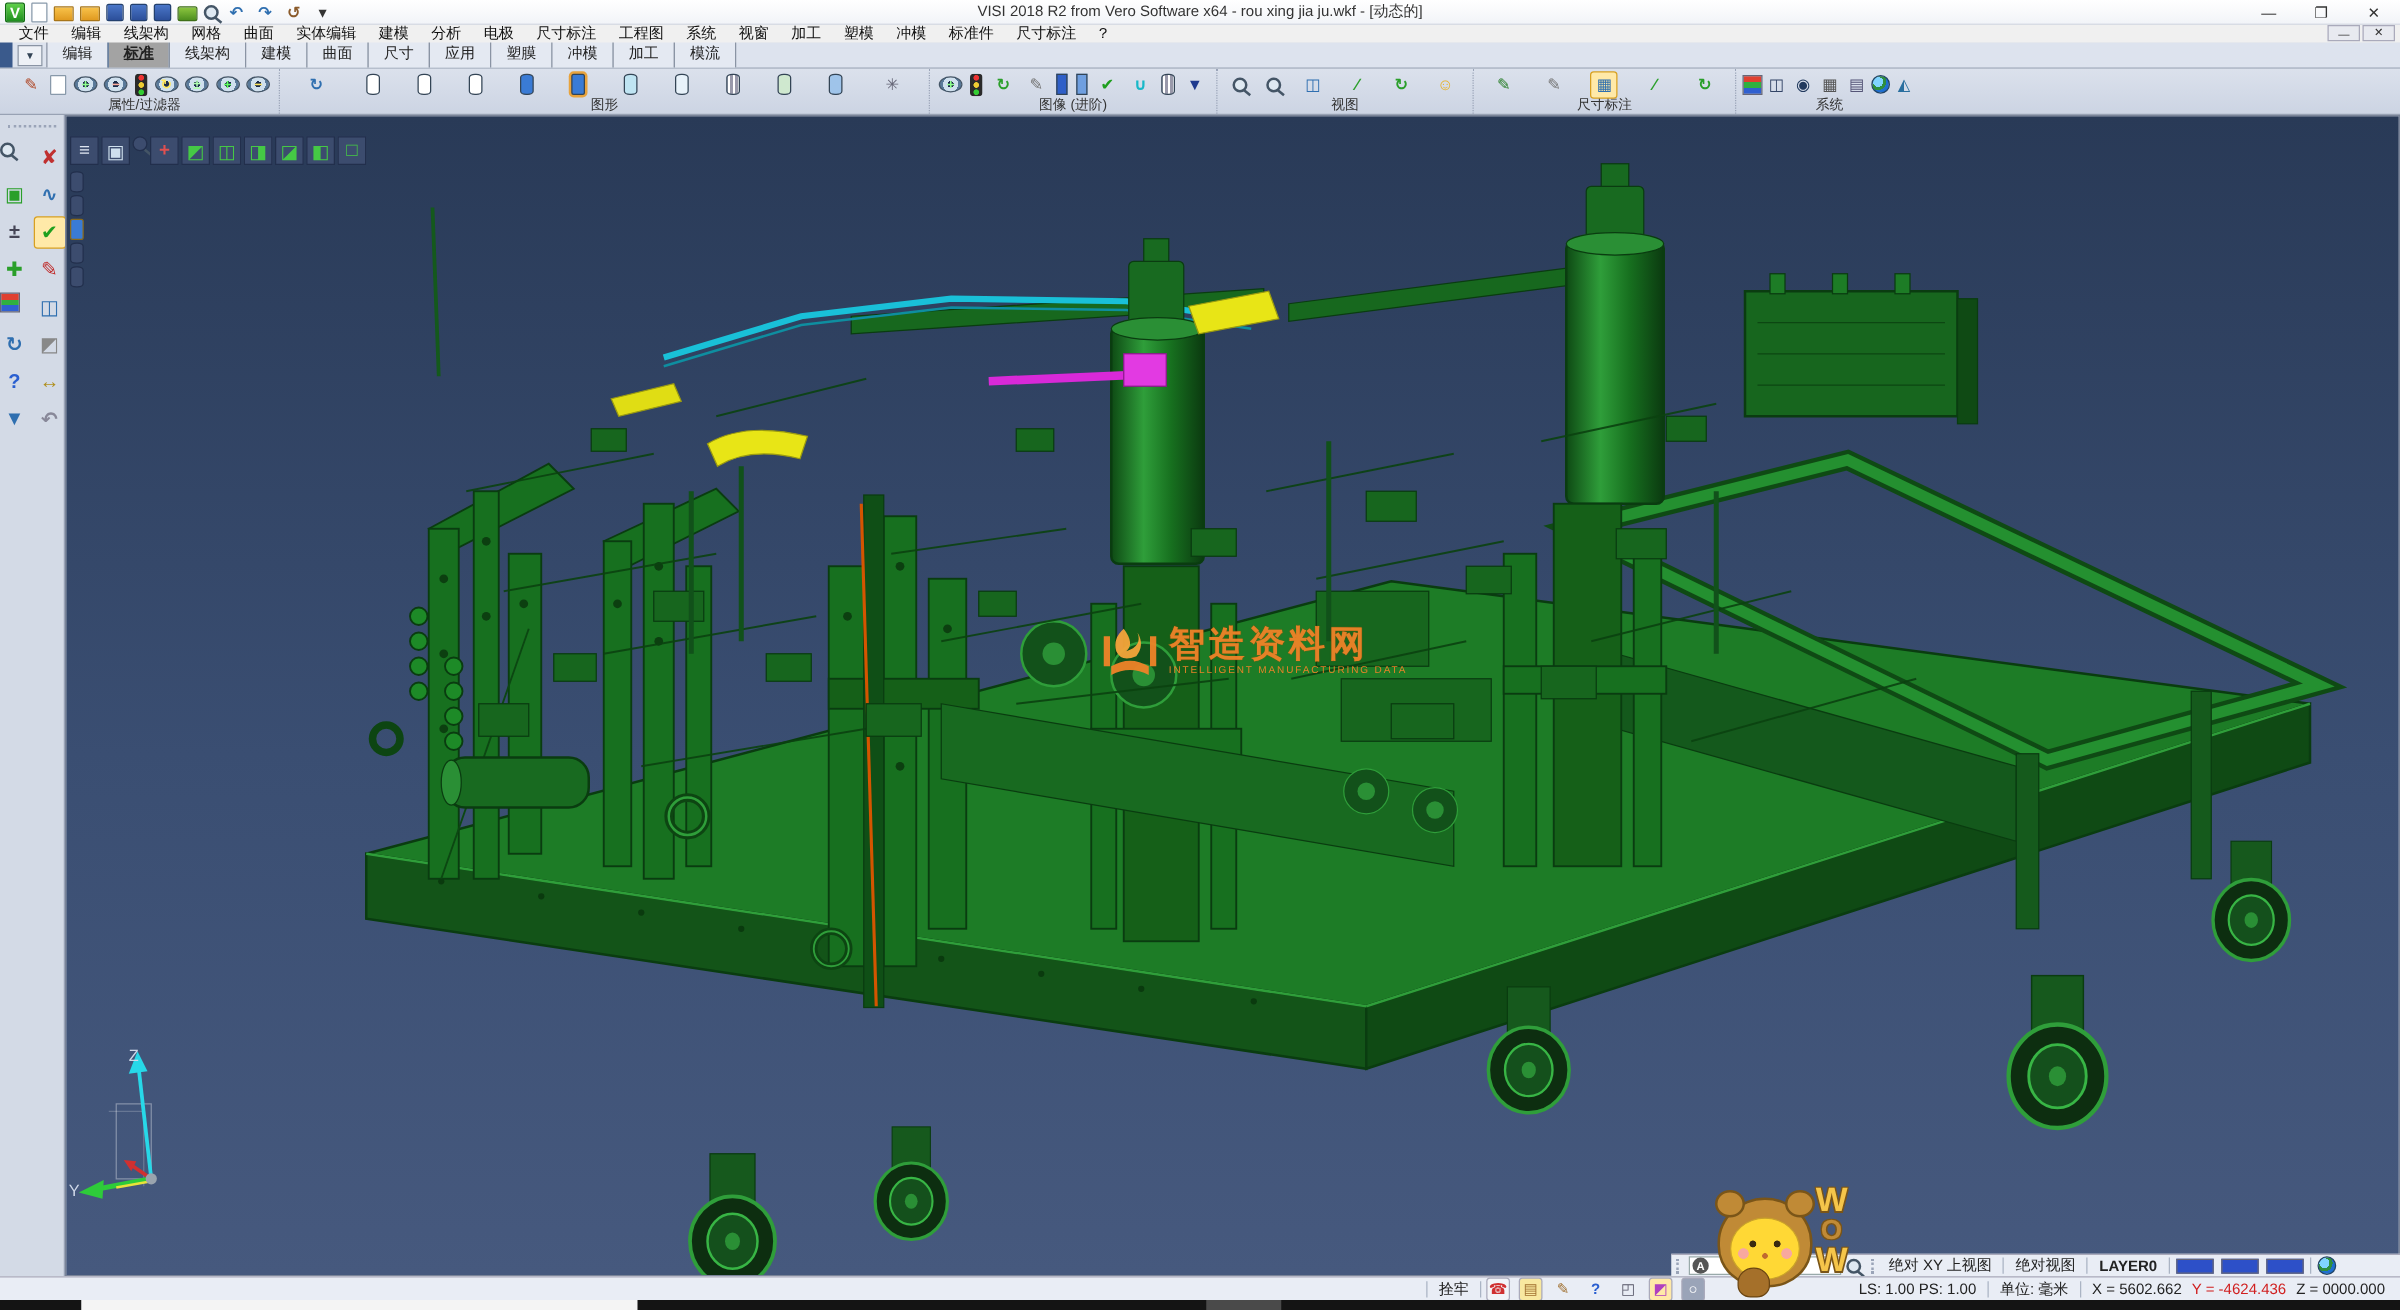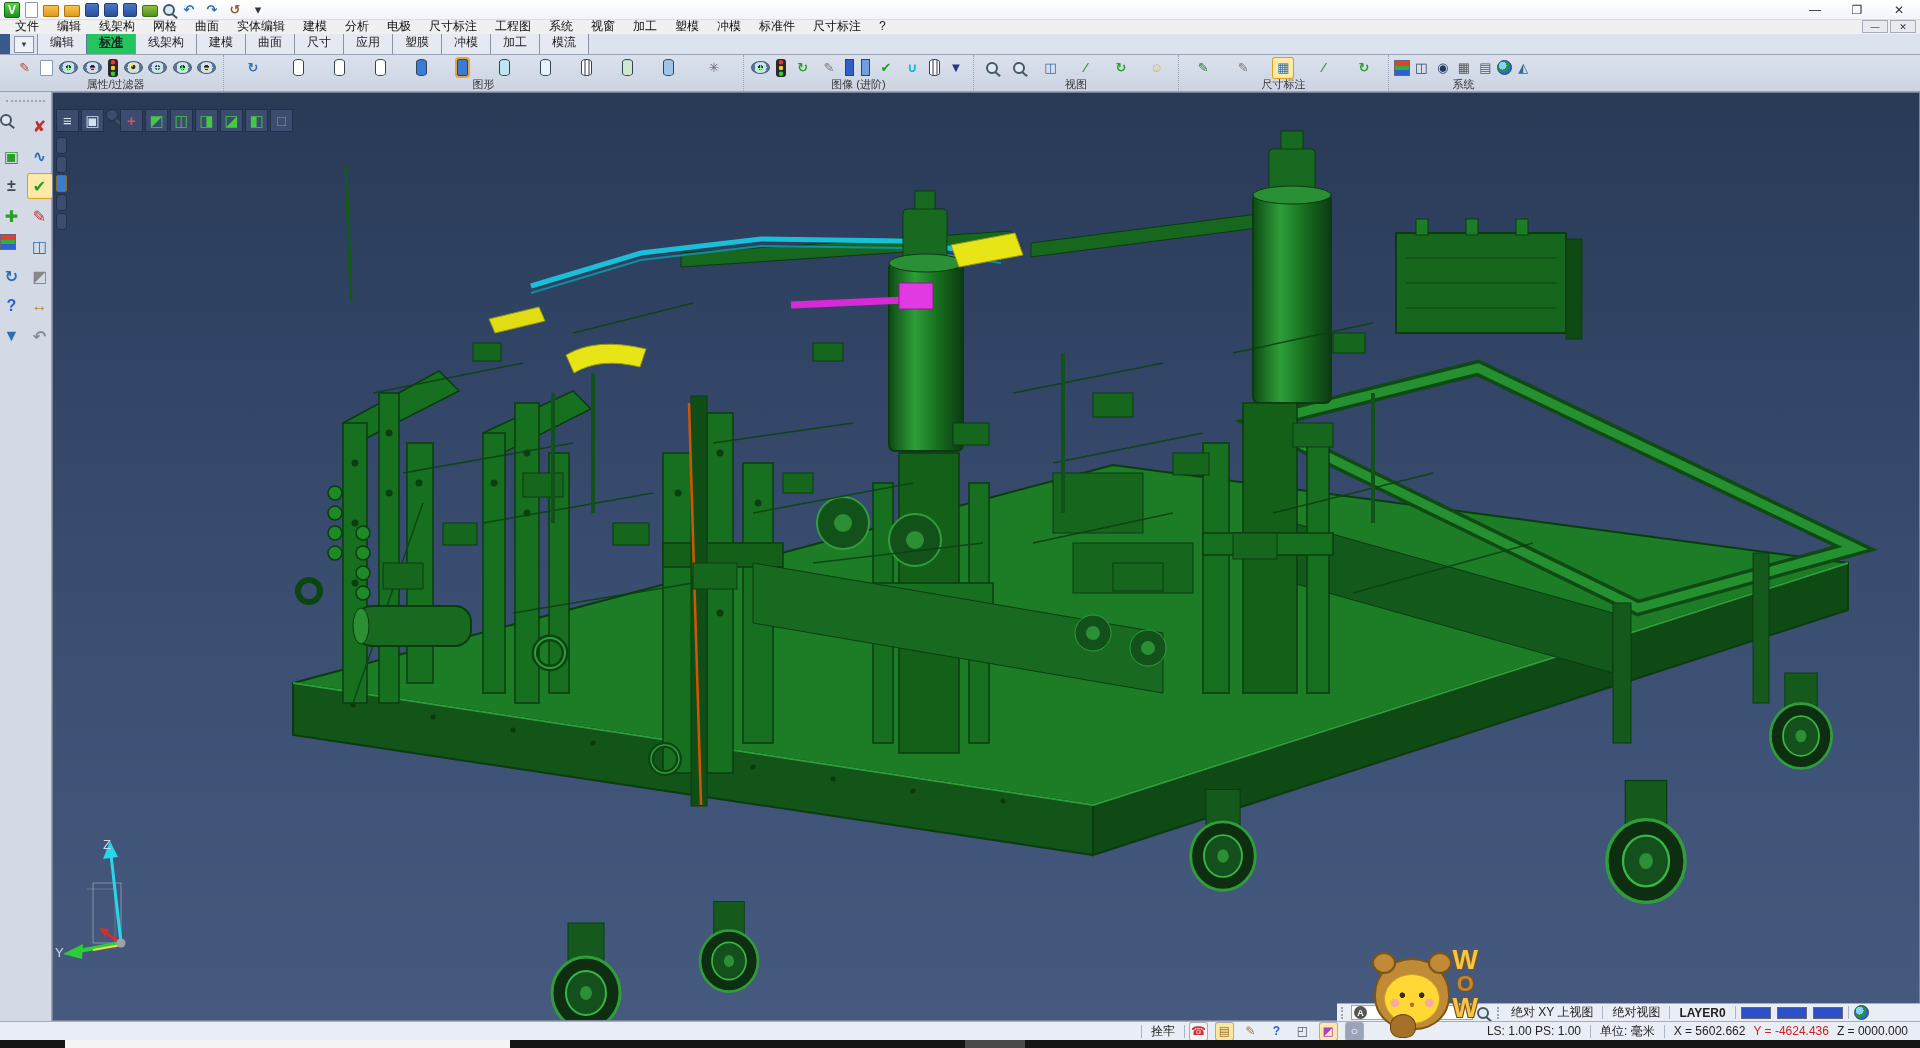--- a/index.html
+++ b/index.html
@@ -27,21 +27,21 @@
     display:inline-flex; align-items:center; justify-content:center; color:#333; }
 
   
   .tabrow { height:21px; background:#dde3ee; display:flex; align-items:flex-end; border-bottom:1px solid #9aa4b4; }
   .tab-accent { width:10px; height:21px; background:#3a5a8c; margin-right:4px; }
   .tab-drop { width:20px; height:17px; border:1px solid #8a94a4; background:#eef1f6; display:inline-flex;
     align-items:center; justify-content:center; font-size:8px; color:#345; margin:0 3px 1px 0; }
   .tabs { display:flex; }
   .tabs span { border:1px solid #8a94a4; border-bottom:none; background:#e4e9f2; padding:2px 12px 3px;
     font-size:12px; margin-right:-1px; color:#222; }
-  .tabs span.active { background:#22c55e; font-weight:bold; border-color:#5a7aa4;text-decoration:underline; }
+  .tabs span.active { background:#a3a3a3; font-weight:bold; border-color:#5a7aa4;text-decoration:underline; }
 
   
   .ribbon { height:37px; background:linear-gradient(#dbe1ec,#ccd4e3); display:flex; align-items:stretch;
     border-bottom:1px solid #98a2b4; padding-left:8px; }
   .rgroup { display:flex; flex-direction:column; justify-content:space-between; padding:2px 4px 0; position:relative; }
   .rgroup + .rgroup { border-left:1px dotted #9aa4b8; }
   .ricons { display:flex; align-items:center; justify-content:space-around; flex:1; }
   .rlabel { text-align:center; font-size:11px; color:#333; line-height:12px; padding-bottom:1px; }
 
   
@@ -144,20 +144,21 @@
   .taskbar { position:absolute; left:0; top:1040px; width:1920px; height:8px; background:#141414; z-index:45; }
   .taskbar .tseg1 { position:absolute; left:65px; width:445px; height:8px; background:#f4f4f4; }
   .taskbar .tseg2 { position:absolute; left:965px; width:60px; height:8px; background:#4a4a4a; }
 </style>
 </head>
 <body>
 
 <div id="app">
 
   <div class="titlebar">
+    <div class="title-text">VISI 2018 R2 from Vero Software x64 - rou xing jia ju.wkf - [动态的]</div>
     <div class="qa">
       <span class="qa-logo">V</span>
       <span style="display:flex;gap:5px;align-items:center;">
           <span class="ti pg"></span>
           <span class="ti fold"></span>
           <span class="ti fold"></span>
           <span class="ti flp"></span>
           <span class="ti flp"></span>
           <span class="ti flp"></span>
           <span class="ti prn"></span>
@@ -570,20 +571,32 @@
           <polygon points="10,121 30,111 29,126" fill="#2ecb3a"></polygon>
           <line x1="68" y1="112" x2="40" y2="117" stroke="#e8e23a" stroke-width="2"></line>
           <line x1="68" y1="110" x2="52" y2="99" stroke="#d03030" stroke-width="3"></line>
           <polygon points="46,95 56,96 52,104" fill="#d03030"></polygon>
           <circle cx="68" cy="110" r="4.5" fill="#9aa4ae"></circle>
           <text x="50" y="16" fill="#cfd8e8" font-size="13">Z</text>
           <text x="2" y="124" fill="#cfd8e8" font-size="13">Y</text>
         </svg>
       </div>
 
+      <div class="wm">
+        <svg width="46" height="42" viewBox="0 0 46 42">
+          <rect x="2" y="8" width="5" height="24" fill="#f08328"></rect>
+          <rect x="39" y="8" width="5" height="24" fill="#f08328"></rect>
+          <path d="M8,32 q15,-9 30,0 l0,7 q-15,-8 -30,0 Z" fill="#f08328"></path>
+          <path d="M18,2 q9,12 2,18 q13,-4 9,-15 q6,10 -1,19 q-12,5 -16,-4 q-3,-10 6,-18 Z" fill="#f5a53a"></path>
+        </svg>
+        <div class="wm-text">
+          <div class="wm-title">智造资料网</div>
+          <div class="wm-sub">INTELLIGENT MANUFACTURING DATA</div>
+        </div>
+      </div>
 
     </div>
   </div>
 
   <div class="mascot">
     <div class="hood"></div>
     <div class="face"></div>
     <div class="minibear"></div>
     <div class="wow">
       <span>W</span>

